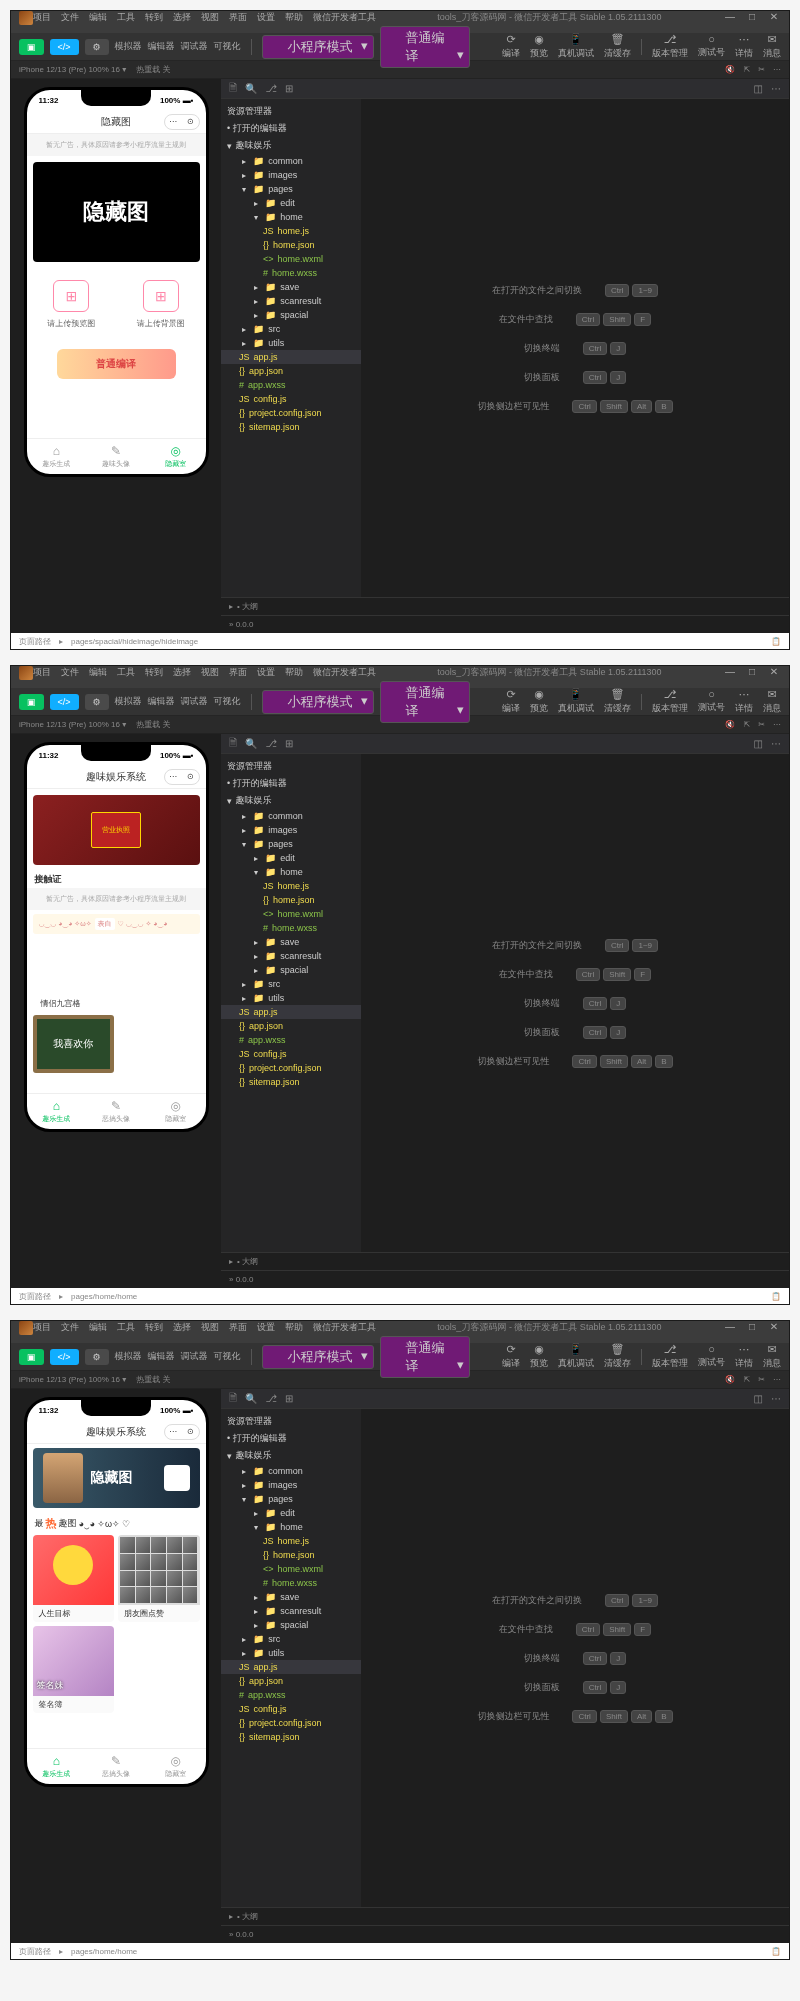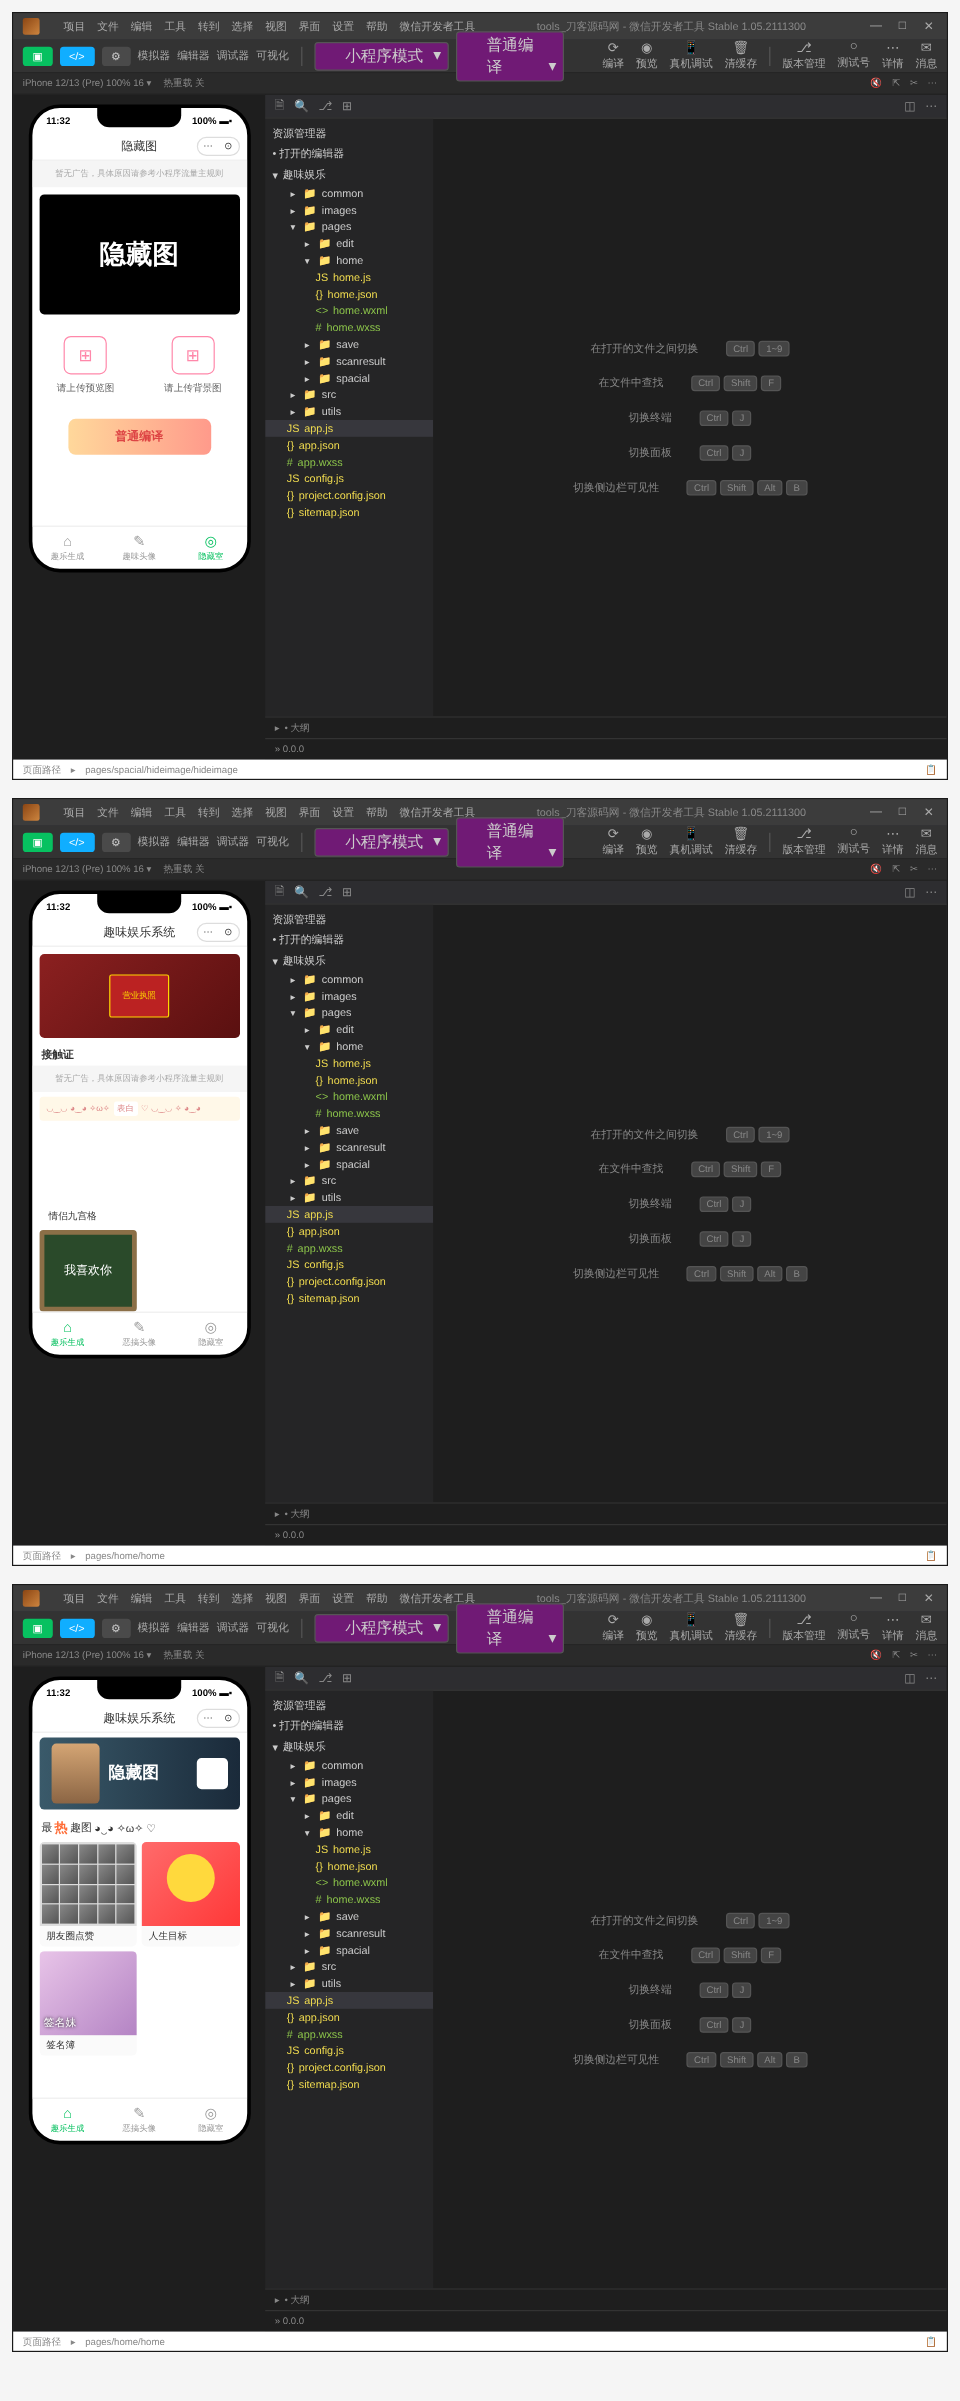--- a/index.html
+++ b/index.html
@@ -1,18 +1,18 @@
 <!DOCTYPE html>
 <html><head>
 <meta charset="utf-8">
 <style>
 *{margin:0;padding:0;box-sizing:border-box;font-family:"Microsoft YaHei",sans-serif}
 body{background:#f5f5f5;padding:10px;display:flex;flex-direction:column;gap:15px}
 .ide{background:#2d2d30;width:780px;height:640px;font-size:10px;color:#ccc;display:flex;flex-direction:column;border:1px solid #1a1a1a}
-.titlebar{height:22px;background:#3c3c3c;display:flex;align-items:center;padding:0 8px;gap:20px}
+.titlebar{height:22px;background:#3c3c3c;display:flex;padding:0 8px;gap:0}
 .titlebar .logo{width:14px;height:14px;background:linear-gradient(135deg,#8b4513,#cd853f);border-radius:2px}
 .titlebar .menu{display:flex;gap:10px;font-size:9px;color:#aaa}
 .titlebar .menu span{cursor:pointer}
 .titlebar .title{flex:1;text-align:center;color:#888;font-size:9px}
 .titlebar .winbtns{display:flex;gap:8px;color:#aaa}
 .titlebar .winbtns span{width:14px;text-align:center;cursor:pointer}
 .toolbar{height:28px;background:#333;display:flex;align-items:center;padding:0 8px;gap:6px;border-bottom:1px solid #252525}
 .btn{padding:3px 8px;border-radius:3px;font-size:9px;cursor:pointer}
 .btn.green{background:#07c160;color:#fff}
 .btn.blue{background:#10aeff;color:#fff}
@@ -63,21 +63,21 @@
 .blackbox{background:#000;margin:6px;height:100px;display:flex;align-items:center;justify-content:center;color:#fff;font-size:22px;font-weight:bold;border-radius:4px}
 .uploads{display:flex;justify-content:space-around;padding:12px 0}
 .upload{display:flex;flex-direction:column;align-items:center;gap:6px;font-size:8px;color:#666}
 .upload .box{width:36px;height:32px;border:1px solid #f8a;border-radius:6px;display:flex;align-items:center;justify-content:center;color:#f8a;font-size:14px}
 .genbtn{margin:8px 30px;padding:8px;background:linear-gradient(90deg,#ffd89b,#ff9a8b);border-radius:6px;text-align:center;font-size:10px;color:#d44;font-weight:bold}
 .card-img{margin:6px;height:70px;background:linear-gradient(135deg,#8b2020,#5a1010);border-radius:4px;display:flex;align-items:center;justify-content:center;position:relative}
 .cert{width:50px;height:36px;background:#b22;border-radius:2px;display:flex;align-items:center;justify-content:center;color:#ffd700;font-size:7px;border:1px solid #ffd700}
 .card-title{padding:2px 8px;font-size:9px;color:#333;font-weight:bold}
 .emoji-row{background:#fff8e8;padding:4px 6px;margin:4px 6px;font-size:7px;color:#d88;display:flex;align-items:center;gap:3px;border-radius:3px}
 .grid2{display:grid;grid-template-columns:1fr 1fr;gap:4px;padding:0 6px}
-.gitem{height:68px;background:#f0f0f0;border-radius:3px;overflow:hidden;position:relative;display:flex;align-items:center;justify-content:center;font-size:7px;color:#666}
+.gitem{height:58px;background:#f0f0f0;border-radius:3px;overflow:hidden;position:relative;display:flex;align-items:center;justify-content:center;font-size:7px;color:#666}
 .gitem.nine{display:grid;grid-template-columns:repeat(3,1fr);gap:1px;padding:2px;background:#fff}
 .gitem.nine .c{background:linear-gradient(135deg,#e8d5c4,#c4a584);border-radius:1px}
 .gitem.tattoo{background:#f5e6d8;color:#c44;font-style:italic;flex-direction:column}
 .gitem.tattoo .hand{width:40px;height:30px;background:#e8c4a4;border-radius:30% 30% 10% 10%}
 .glabel{padding:2px 8px;font-size:8px;color:#333}
 .banner3{margin:4px 6px;height:60px;background:linear-gradient(90deg,#3a5a6a,#1a2a3a);border-radius:4px;display:flex;align-items:center;padding:0 10px;gap:8px}
 .banner3 .char{width:40px;height:50px;background:linear-gradient(180deg,#d4a574,#8b6544);border-radius:4px}
 .banner3 .txt{color:#fff;font-size:14px;font-weight:bold;flex:1}
 .banner3 .wolf{width:26px;height:26px;background:#fff;border-radius:4px}
 .sectitle{padding:4px 8px;font-size:9px;color:#333;display:flex;align-items:center;gap:2px}
@@ -689,20 +689,24 @@
         </div>
         <div class="phonecontent">
           <div class="banner3">
             <div class="char"></div>
             <div class="txt">隐藏图</div>
             <div class="wolf"></div>
           </div>
           <div class="sectitle"><span>最</span><span class="hot">热</span><span>趣图</span> ◕‿◕ ✧ω✧ ♡</div>
           <div class="grid2" style="padding:0 6px">
             <div class="card3">
+                <div class="img red"></div>
+                <div class="lbl">人生目标</div>
+              </div>
+            <div class="card3">
                 <div class="img mosaic">
                   <span></span>
                   <span></span>
                   <span></span>
                   <span></span>
                   <span></span>
                   <span></span>
                   <span></span>
                   <span></span>
                   <span></span>
@@ -712,24 +716,20 @@
                   <span></span>
                   <span></span>
                   <span></span>
                   <span></span>
                   <span></span>
                   <span></span>
                   <span></span>
                   <span></span>
                 </div>
                 <div class="lbl">朋友圈点赞</div>
-              </div>
-            <div class="card3">
-                <div class="img red"></div>
-                <div class="lbl">人生目标</div>
               </div>
             <div class="card3">
                 <div class="img anime"></div>
                 <div class="lbl">签名簿</div>
               </div>
           </div>
         </div>
         <div class="tabbar">
           <div class="tab active">
               <span class="ico">⌂</span>

